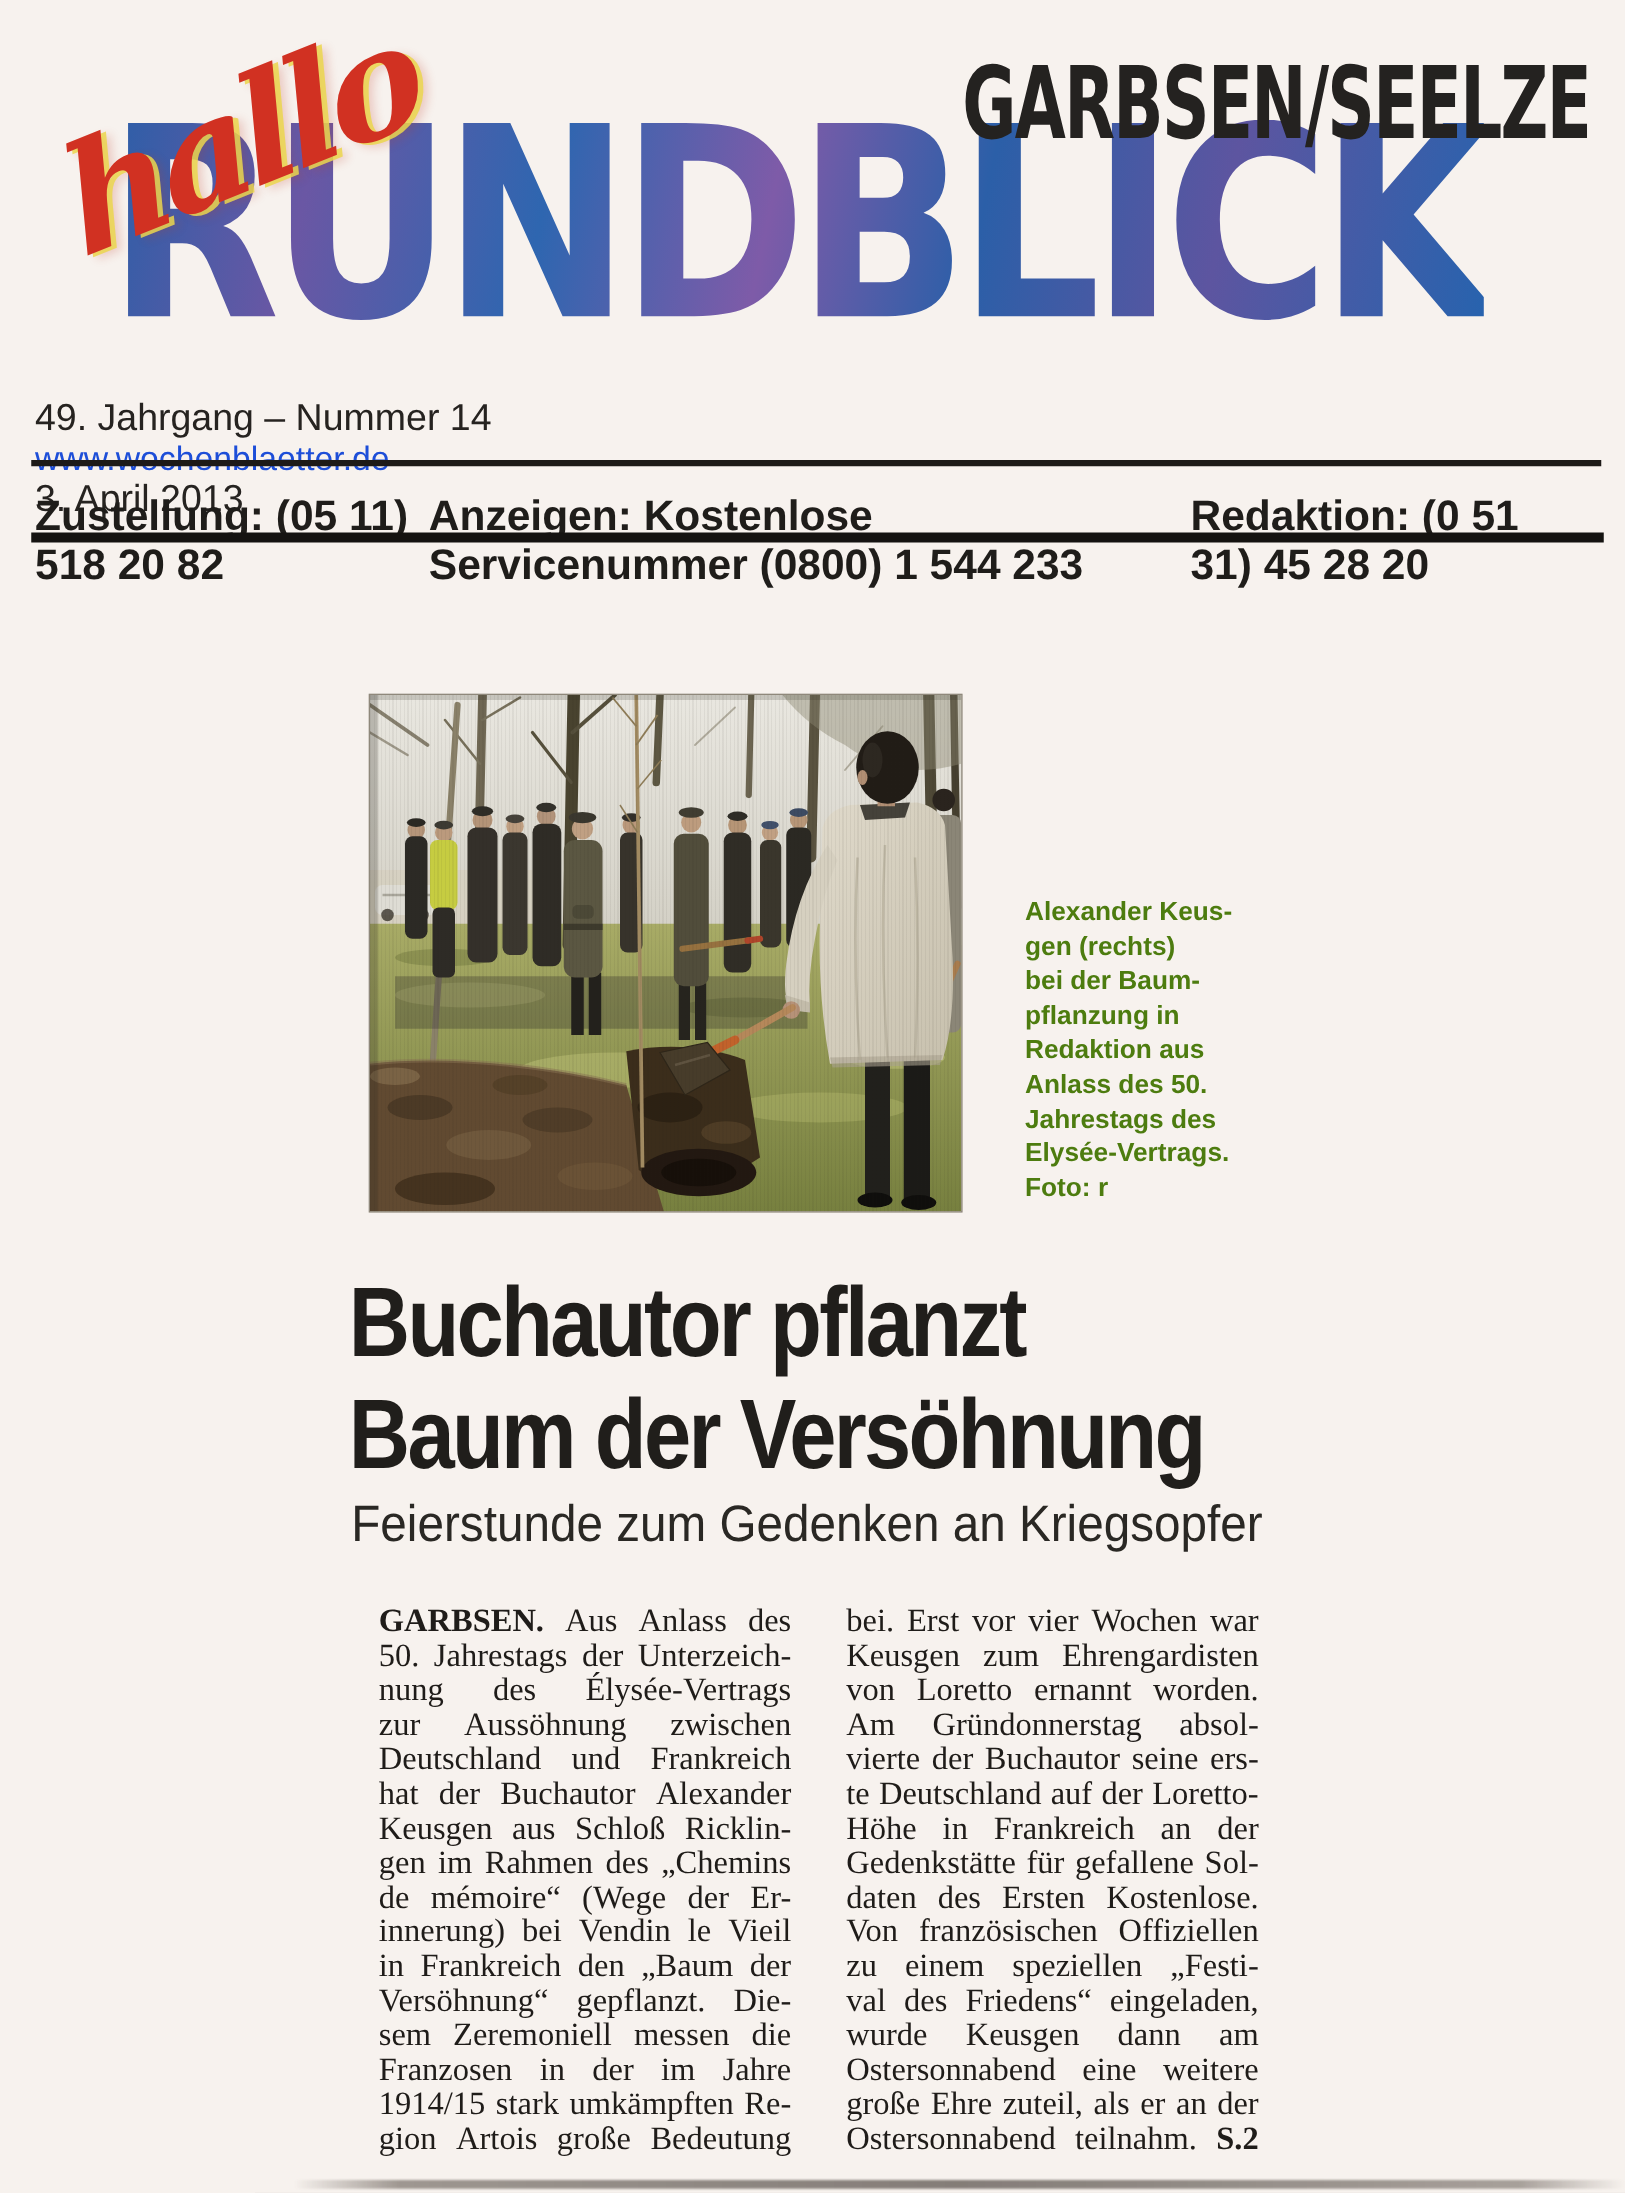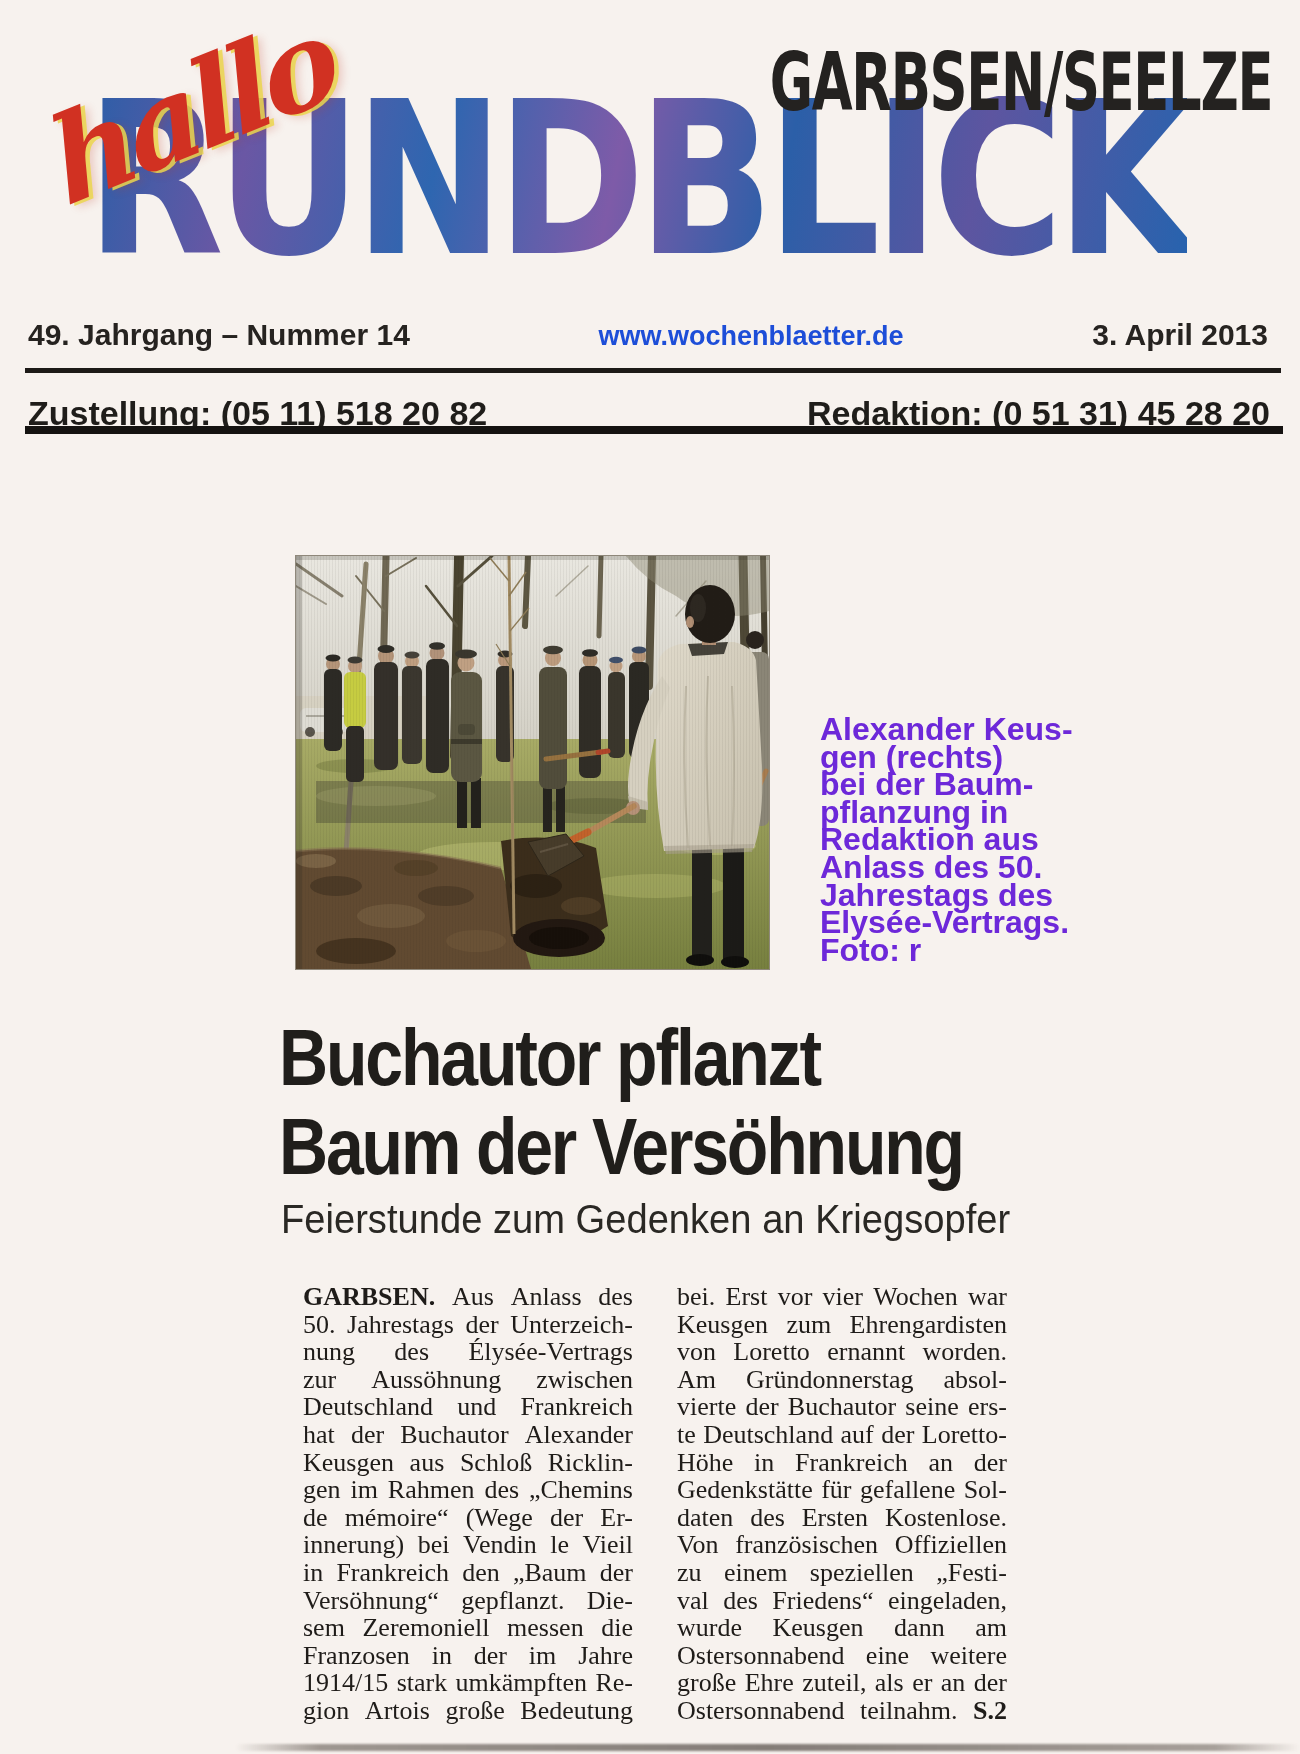--- a/index.html
+++ b/index.html
@@ -28,22 +28,22 @@
   }
   .region{
     position:absolute; right:28px; top:46px; z-index:2;
     font-family:"DejaVu Sans", sans-serif; font-weight:bold;
     font-size:80px; line-height:74px; letter-spacing:-2px; color:#242220;
     transform:scaleX(.66); transform-origin:100% 0; white-space:nowrap;
   }
   
   .dateline{
     position:absolute; left:28px; right:32px; top:318px;
-    display:flex; justify-content:space-between; align-items:flex-end;
-    font-size:30px; font-weight:700; color:#262320;
+    display:flex; justify-content:space-between; align-items:flex-start;
+    font-size:30px; font-weight:400; color:#262320;flex-direction:column;
   }
   .dateline .url{color:#1d4ed8; font-size:27px;}
   .rule{position:absolute; background:#1d1a17;}
   .rule1{left:25px; width:1256px; top:368px; height:5px;}
   .contactline{
     position:absolute; left:28px; right:30px; top:394px;
     display:flex; justify-content:space-between; align-items:baseline;
     font-size:34px; font-weight:700; color:#1f1d1a;
   }
   .rule2{left:25px; width:1258px; top:426px; height:8px; background:#151311;}
@@ -53,21 +53,21 @@
     border:1px solid #8f887b; box-shadow:inset 0 0 14px rgba(60,50,40,.30);
     background:#cfccc1;
   }
   .photo .dither{
     position:absolute; inset:0; pointer-events:none;
     background:repeating-linear-gradient(90deg, rgba(35,30,25,.06) 0 1px, rgba(0,0,0,0) 1px 3px);
   }
   
   .caption{
     position:absolute; left:820px; top:716px; width:210px;
-    font-size:32px; line-height:30.5px; font-weight:700; color:#6d28d9;
+    font-size:21px; line-height:30.5px; font-weight:700; color:#4d7c0f;
   }
   
   .headline{
     position:absolute; left:279px; top:1013px;
     font-weight:700; font-size:79px; line-height:89px; letter-spacing:-2.5px;
     color:#201e1b; transform:scaleX(.86); transform-origin:0 0; white-space:nowrap;
   }
   .subhead{
     position:absolute; left:281px; top:1196px;
     font-weight:400; font-size:41px; color:#2a2824;
@@ -99,20 +99,21 @@
 
   <div class="dateline">
     <span>49. Jahrgang – Nummer 14</span>
     <span class="url">www.wochenblaetter.de</span>
     <span>3. April 2013</span>
   </div>
   <div class="rule rule1"></div>
 
   <div class="contactline">
     <span>Zustellung: (05 11) 518 20 82</span>
+    <span>Anzeigen: Kostenlose Servicenummer (0800) 1 544 233</span>
     <span>Redaktion: (0 51 31) 45 28 20</span>
   </div>
   <div class="rule rule2"></div>
 
   <div class="photo">
     <svg width="473" height="413" viewBox="0 0 473 413" xmlns="http://www.w3.org/2000/svg">
       <defs>
         <linearGradient id="sky" x1="0" y1="0" x2="0" y2="1">
           <stop offset="0" stop-color="#e9e7e0"></stop>
             <stop offset="1" stop-color="#d2cfc4"></stop>

